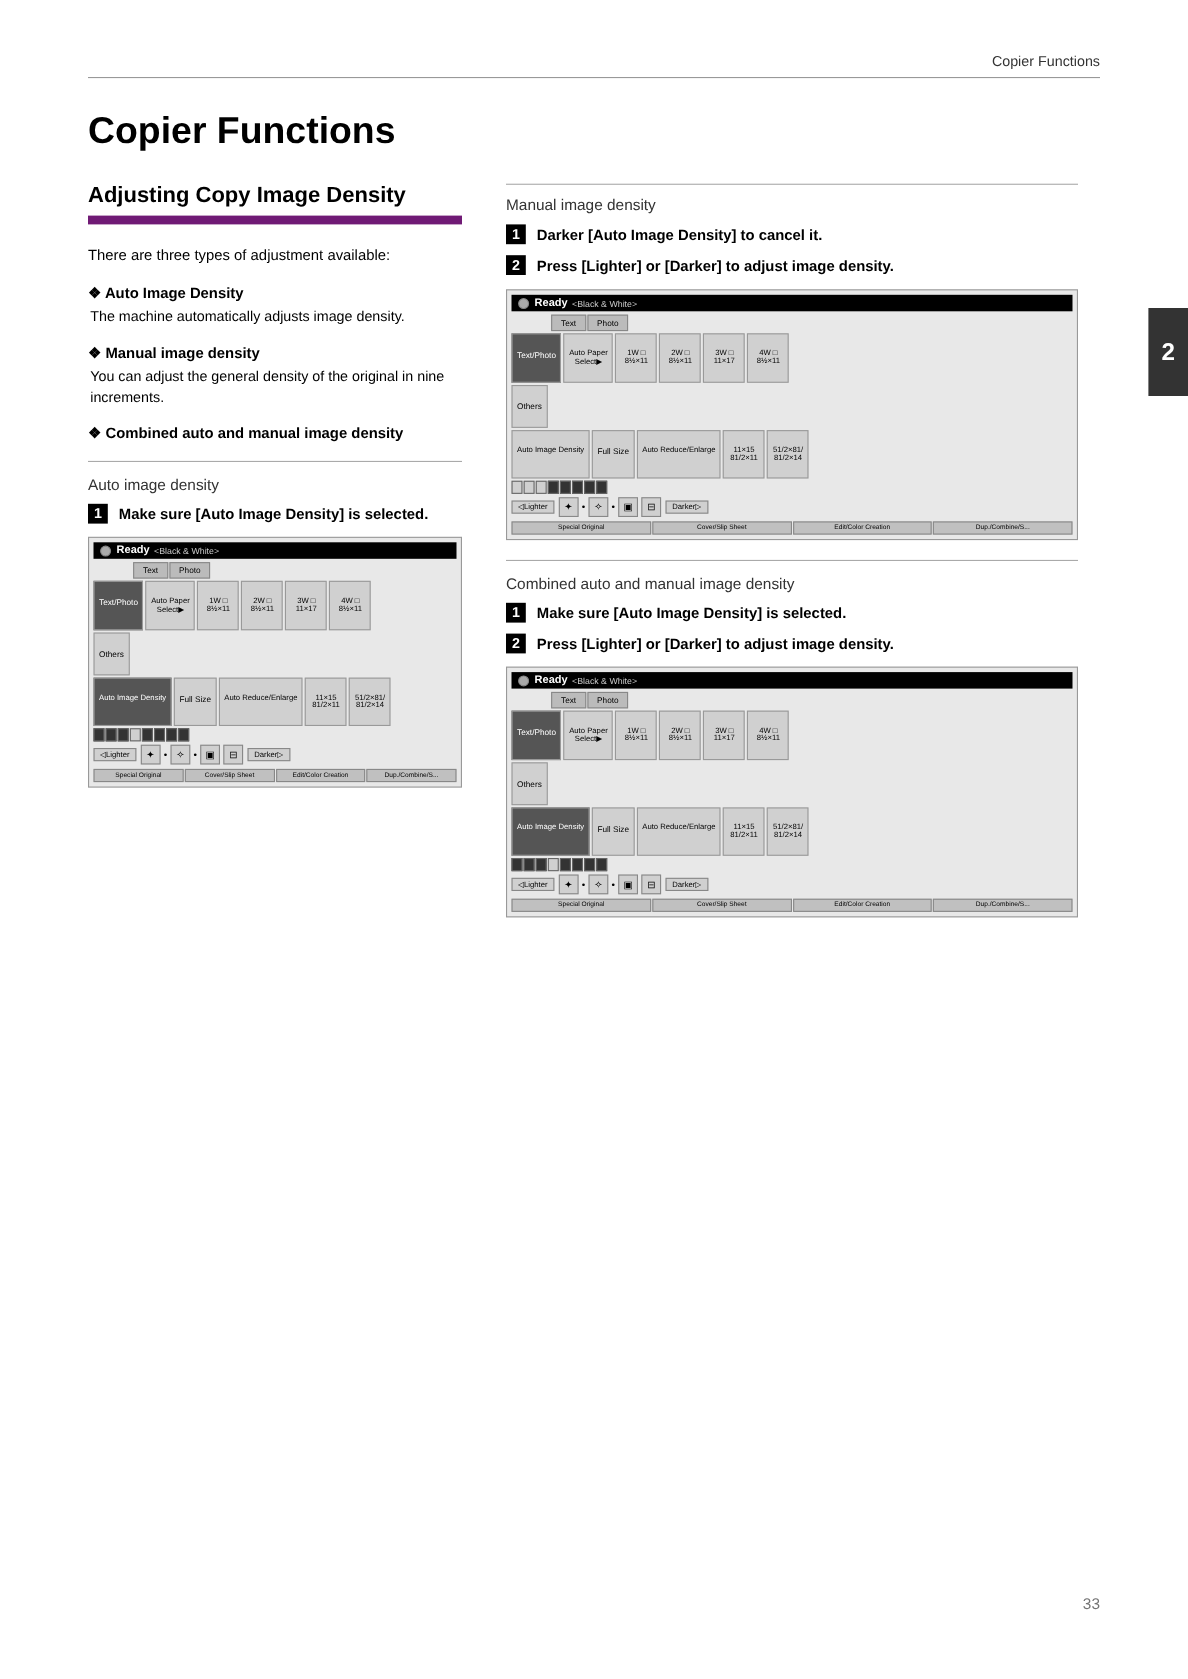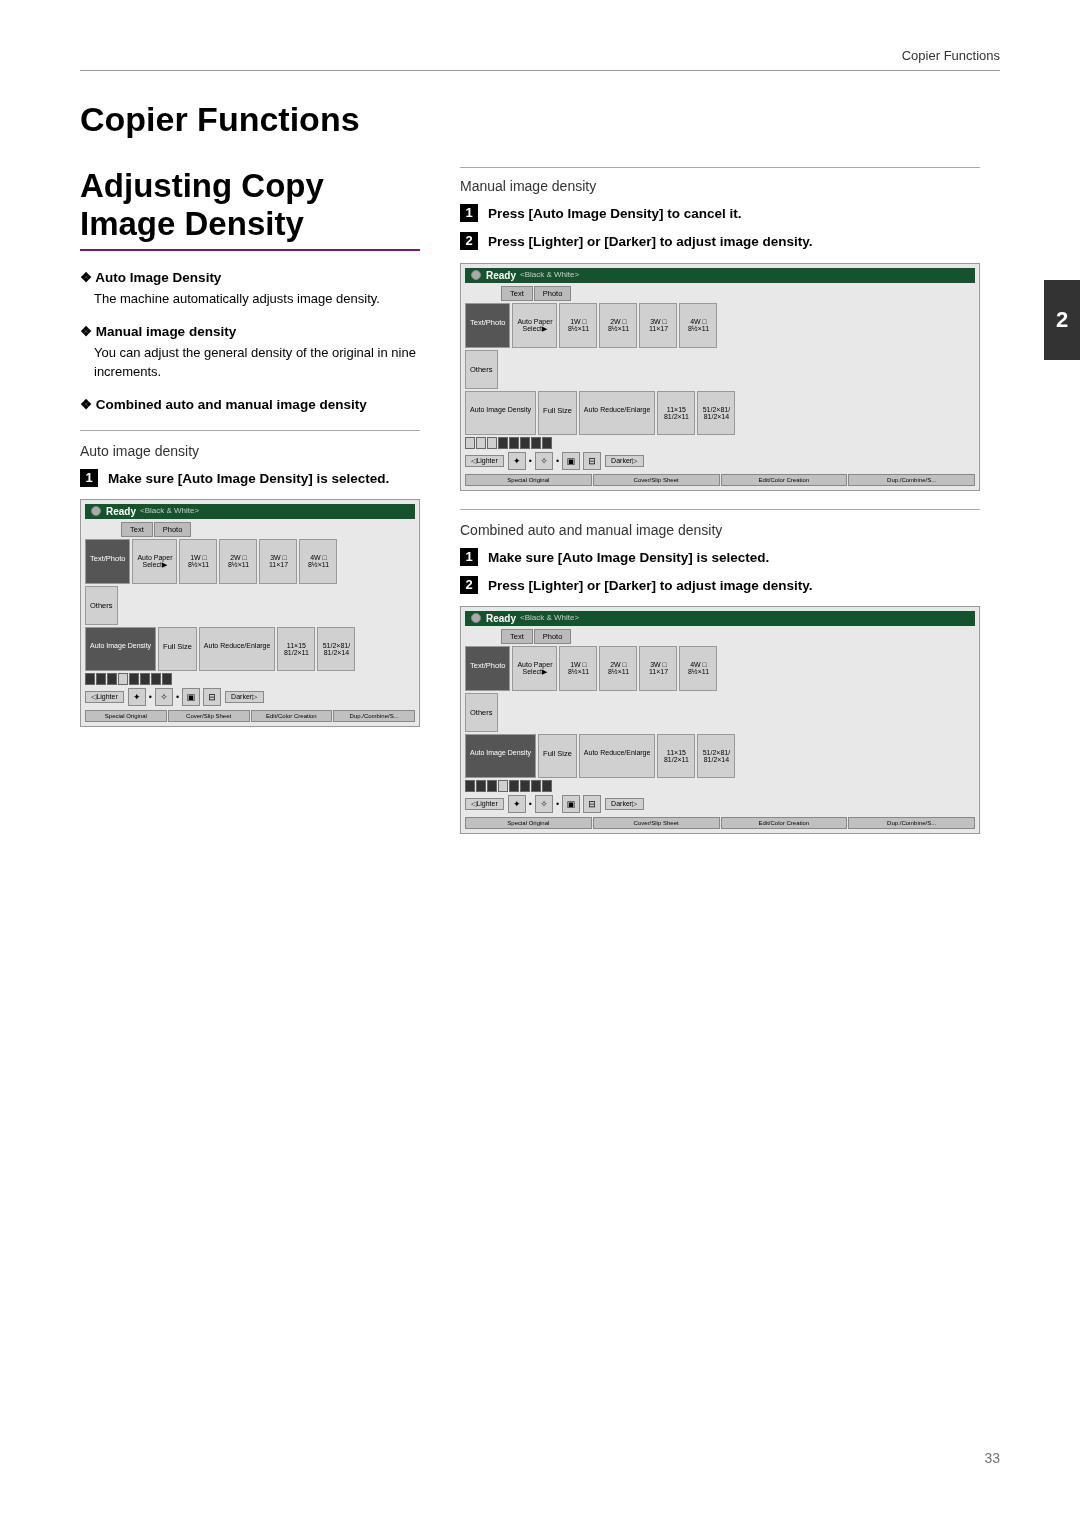--- a/index.html
+++ b/index.html
@@ -54,23 +54,23 @@
       right: 100px;
       bottom: 80px;
     }
     .page-title {
       font-size: 34px;
       font-weight: bold;
       margin-bottom: 28px;
       margin-top: 10px;
     }
     .section-title {
-      font-size: 33px;
-      font-weight: bold;
-      border-bottom: 2px solid #701a75;
+      font-size: 20px;
+      font-weight: bold;
+      border-bottom: 8px solid #701a75;
       padding-bottom: 6px;
       margin-bottom: 18px;
     }
     .two-col {
       display: flex;
       gap: 40px;
     }
     .left-col {
       width: 340px;
       flex-shrink: 0;
@@ -90,21 +90,21 @@
       font-size: 13.5px;
       font-weight: bold;
       margin-bottom: 4px;
     }
     .bullet-header::before {
       content: "❖ ";
     }
     .bullet-body {
       font-size: 13px;
       line-height: 1.5;
-      margin-left: 14px;
+      margin-left: 2px;
     }
     .subsection-divider {
       border: none;
       border-top: 1px solid #aaa;
       margin: 18px 0 12px 0;
     }
     .subsection-label {
       font-size: 14px;
       color: #333;
       margin-bottom: 10px;
@@ -135,24 +135,24 @@
       font-weight: bold;
     }
     .machine-ui {
       border: 1px solid #999;
       background: #e8e8e8;
       padding: 4px;
       margin: 10px 0 14px 0;
       font-size: 9px;
     }
     .machine-ui-header {
-      background: #14532d;
+      background: #000000;
       color: #fff;
       display: flex;
-      align-items: flex-start;
+      align-items: flex-end;
       padding: 2px 6px;
       margin-bottom: 3px;
     }
     .machine-ui-header .ready-icon {
       display: inline-block;
       width: 10px;
       height: 10px;
       border-radius: 50%;
       background: #aaa;
       margin-right: 5px;
@@ -286,20 +286,21 @@
 </div>
 
 <div class="content-area">
   <h1 class="page-title">Copier Functions</h1>
 
   <div class="two-col">
 
     <div class="left-col">
       <h2 class="section-title">Adjusting Copy Image Density</h2>
 
+      <p class="intro-text">There are three types of adjustment available:</p>
 
       <div class="bullet-section">
         <div class="bullet-header">Auto Image Density</div>
         <div class="bullet-body">The machine automatically adjusts image density.</div>
       </div>
 
       <div class="bullet-section">
         <div class="bullet-header">Manual image density</div>
         <div class="bullet-body">You can adjust the general density of the original in nine increments.</div>
       </div>
@@ -376,21 +377,21 @@
       </div>
     </div>
 
     <div class="right-col">
       <hr style="border:none; border-top:1px solid #aaa; margin-bottom:10px;">
 
       <div class="subsection-label">Manual image density</div>
 
       <div class="step-block right-step-block">
         <span class="step-num">1</span>
-        <span class="step-text"><b>Press [Auto Image Density] to cancel it.</b></span>
+        <span class="step-text"><b>Darker [Auto Image Density] to cancel it.</b></span>
       </div>
 
       <div class="step-block right-step-block">
         <span class="step-num">2</span>
         <span class="step-text"><b>Press [Lighter] or [Darker] to adjust image density.</b></span>
       </div>
 
       <div class="machine-ui">
         <div class="machine-ui-header">
           <span class="ready-icon"></span>

